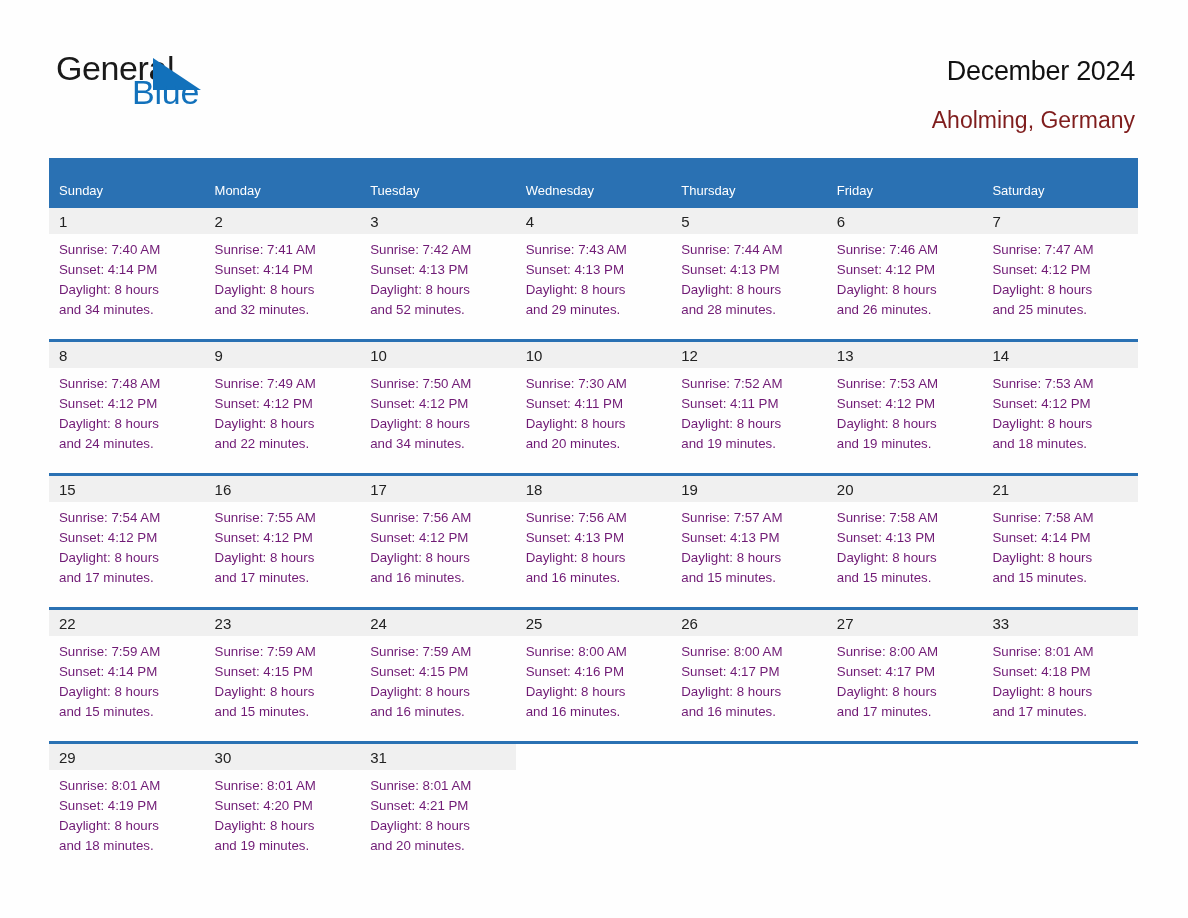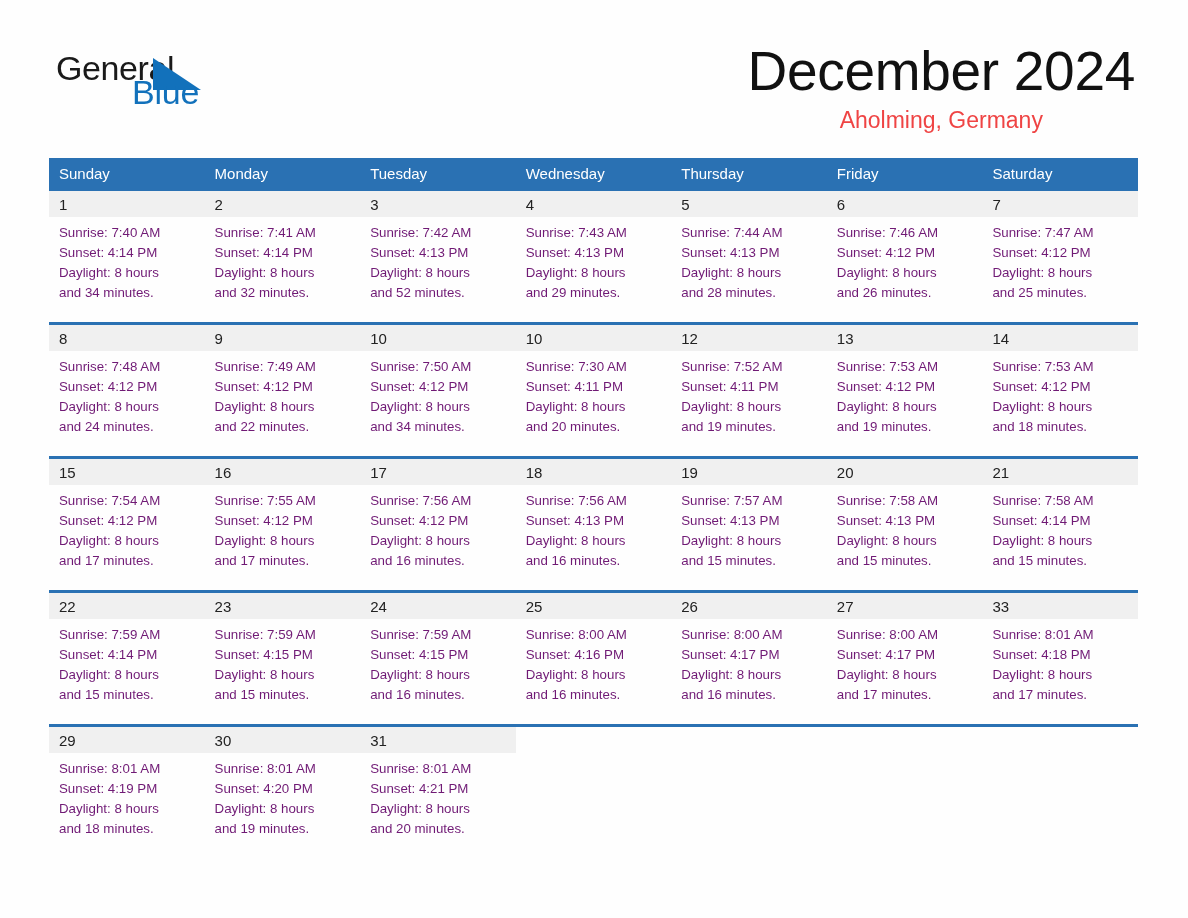--- a/index.html
+++ b/index.html
@@ -61,30 +61,30 @@
     line-height: 40px;
     letter-spacing: -0.2px;
   }
   .title-block {
     position: absolute;
     right: 53px;
     top: 46px;
     text-align: right;
   }
   .cal-title {
-    font-size: 55px;
+    font-size: 27px;
     color: #111;
     line-height: 50px;
     letter-spacing: -0.3px;
     white-space: nowrap;
   }
   .cal-sub {
     margin-top: 10px;
     font-size: 23px;
-    color: #ef4444;
+    color: #7f1d1d;
     line-height: 28px;
     white-space: nowrap;
     text-align: center;
   }
 
   
   .cal {
     position: absolute;
     left: 49px;
     top: 158px;
@@ -92,23 +92,23 @@
   }
   table.cal-table {
     width: 1089px;
     border-collapse: collapse;
     table-layout: fixed;
   }
   table.cal-table th {
     background: #2a71b3;
     color: #ffffff;
     font-weight: normal;
-    font-size: 15px;
+    font-size: 13px;
     text-align: left;
-    padding: 7px 0 9px 10px;
+    padding: 24px 0 9px 10px;
     height: 17px;
     vertical-align: middle;
   }
   table.cal-table td {
     vertical-align: top;
     padding: 0;
     border-top: 3px solid #2a71b3;
     height: 131px;
   }
   tr.week-row:first-child td {

